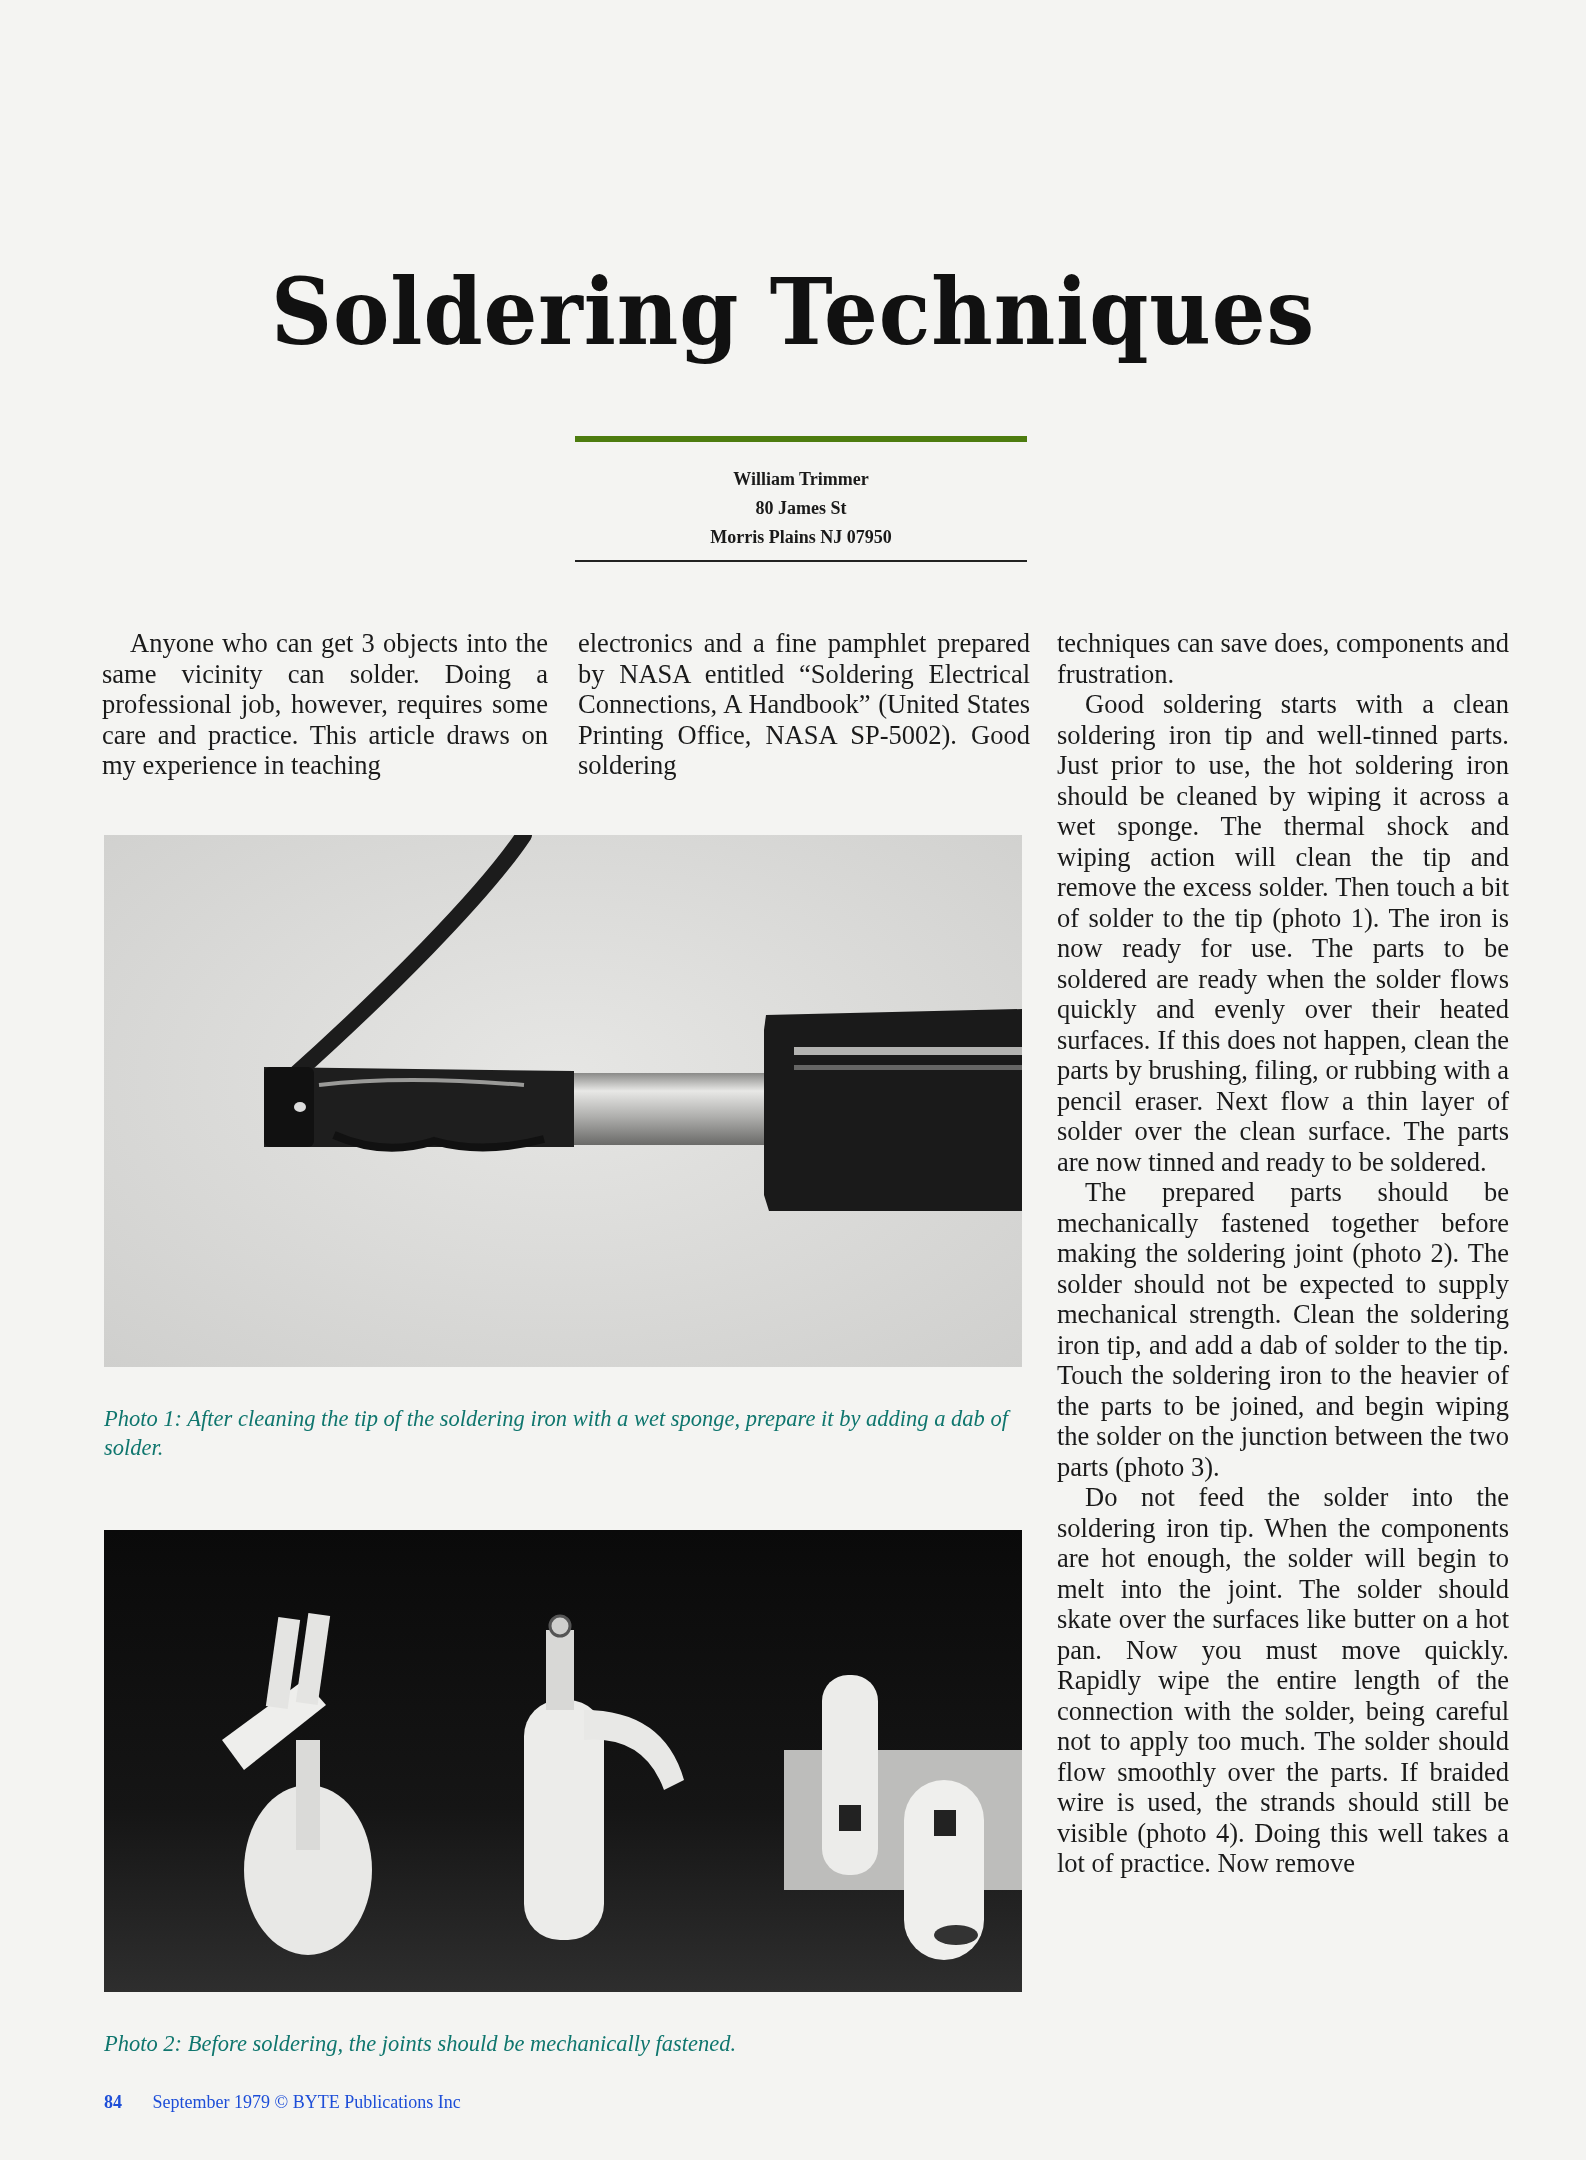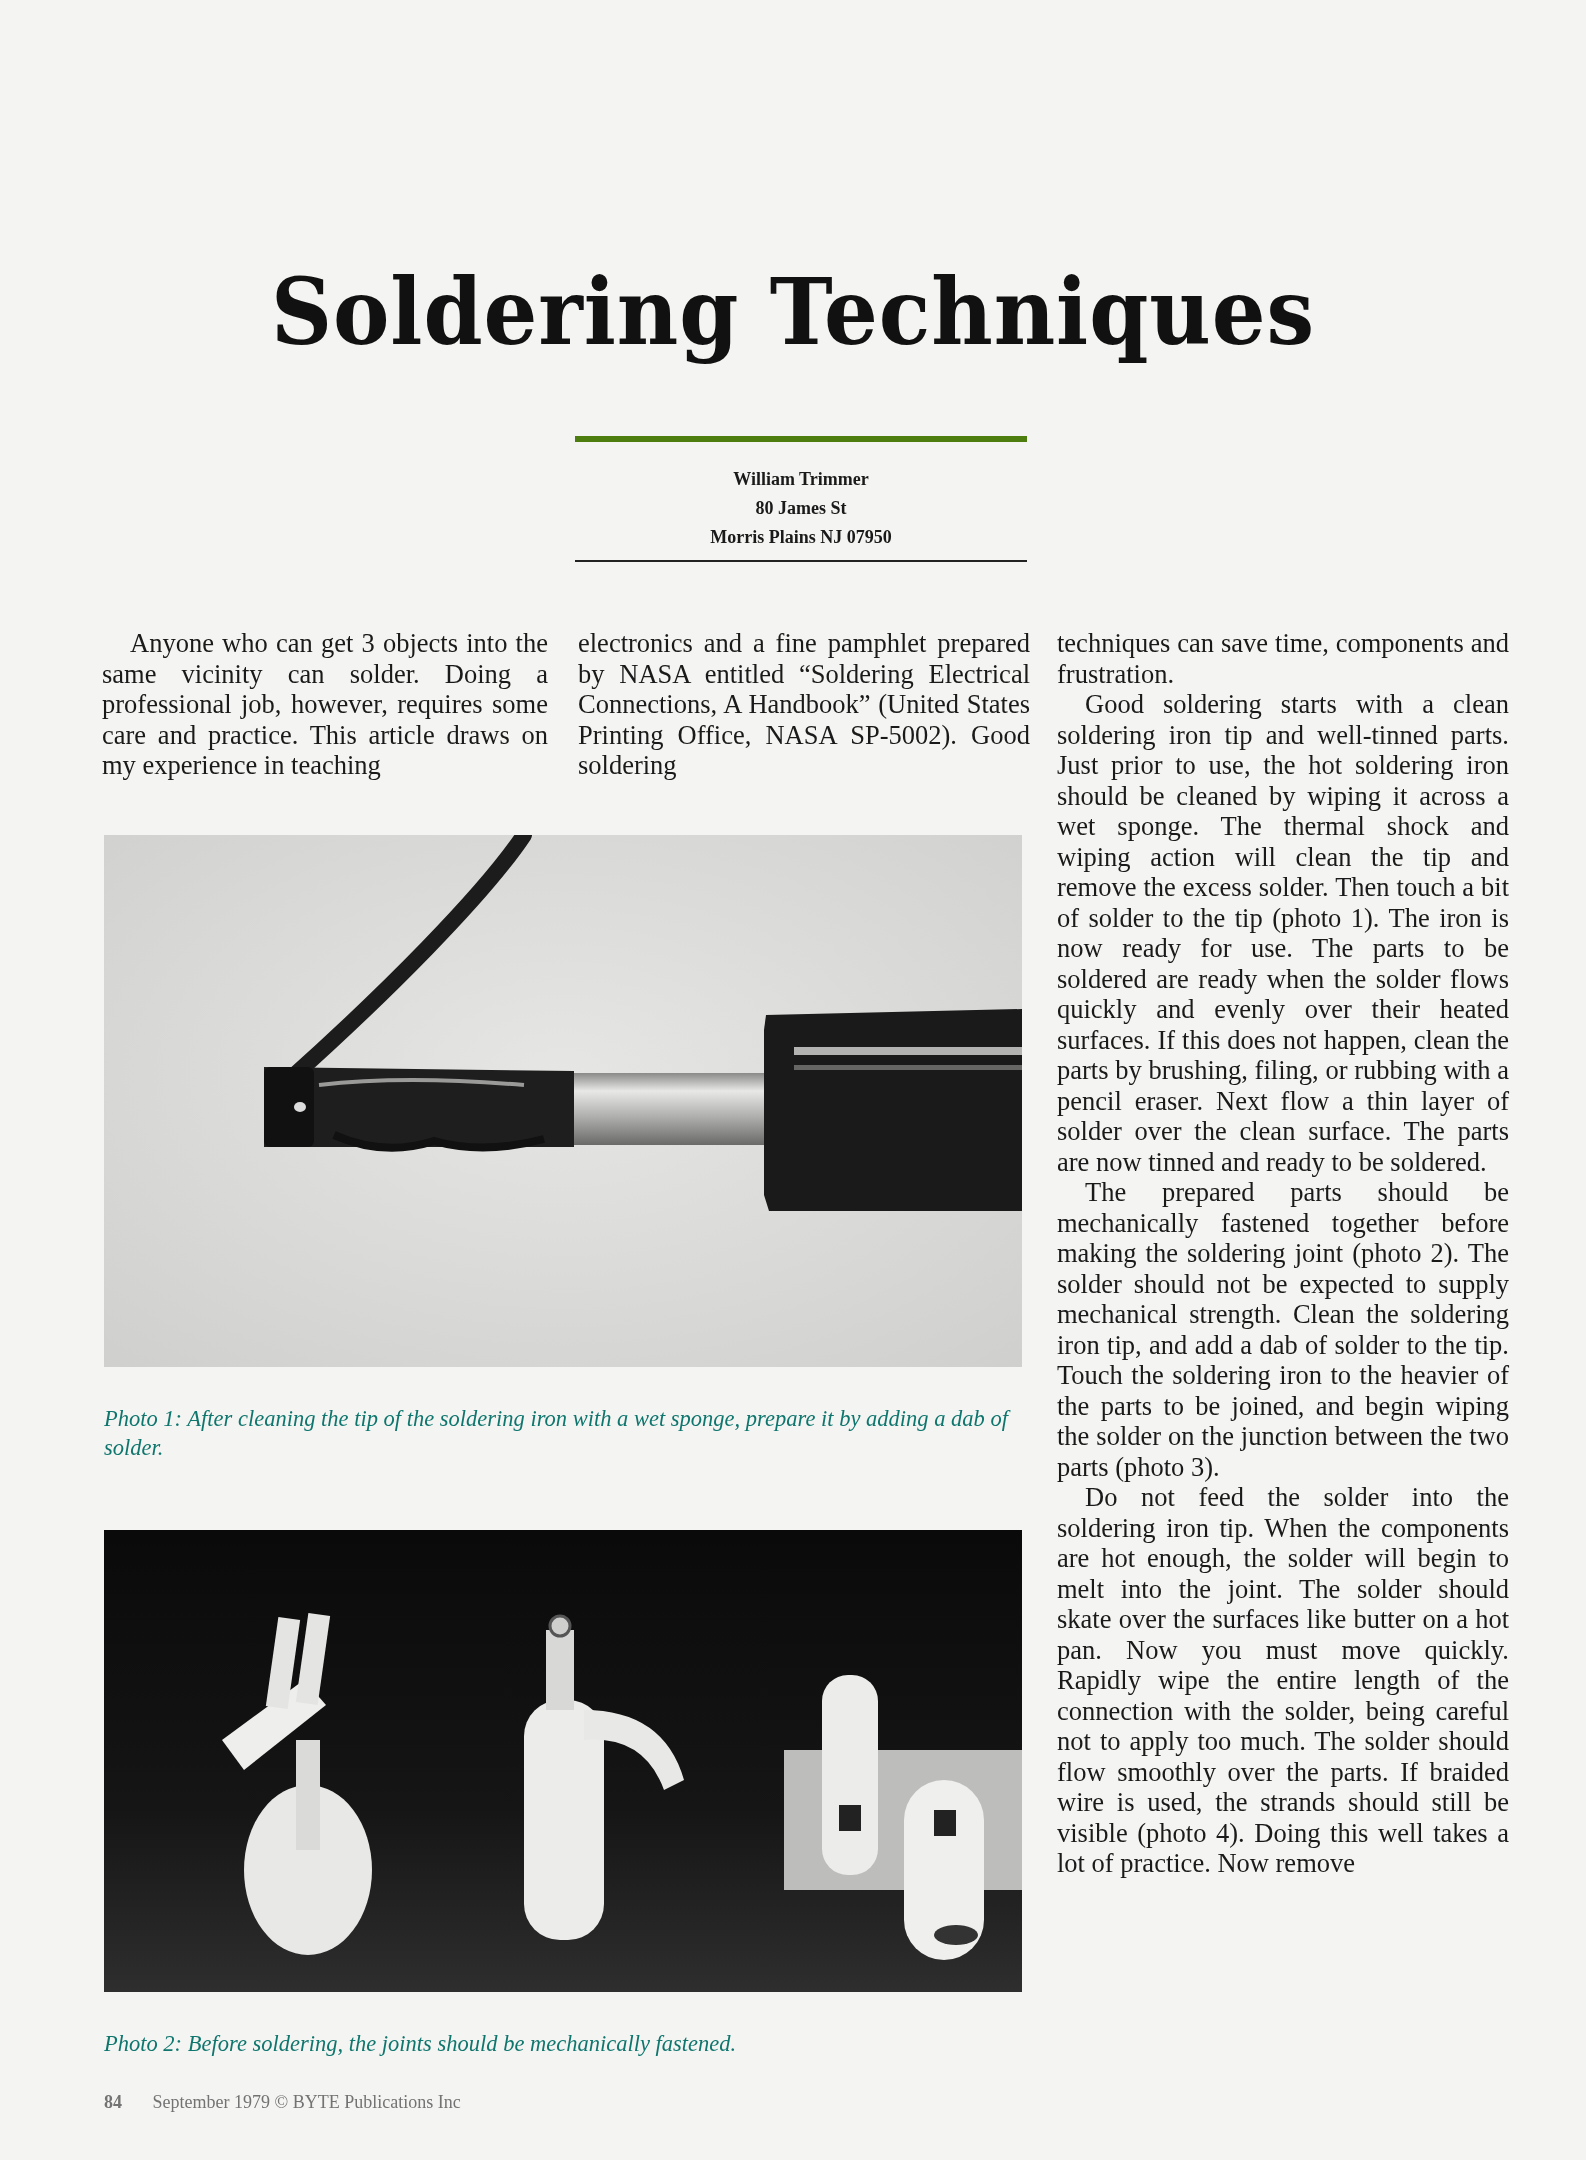--- a/index.html
+++ b/index.html
@@ -45,21 +45,21 @@
     }
     #photo1 { left: 104px; top: 835px; width: 918px; height: 532px; background: #d8d8d6; }
     #photo2 { left: 104px; top: 1530px; width: 918px; height: 462px; background: #0c0c0c; }
     .caption {
       position: absolute; font-style: italic; font-size: 22.5px; line-height: 29px;
       font-family: "Liberation Serif", serif; color: #0f766e;
     }
     #caption1 { left: 104px; top: 1404px; width: 940px; }
     #caption2 { left: 104px; top: 2029px; width: 940px; }
     .footer {
-      position: absolute; left: 104px; top: 2092px; font-size: 18px; color: #737373;
+      position: absolute; left: 104px; top: 2092px; font-size: 18px; color: #1d4ed8;
     }
     .footer .pg { font-weight: bold; margin-right: 26px; }
   </style>
 </head>
 <body>
 
 <h1 class="title">Soldering Techniques</h1>
 
 <div class="byline">
   <div>William Trimmer</div>
@@ -69,21 +69,21 @@
 
 <div class="col" id="col1">
   <p class="indent">Anyone who can get 3 objects into the same vicinity can solder. Doing a professional job, however, requires some care and practice. This article draws on my experience in teaching</p>
 </div>
 
 <div class="col" id="col2">
   <p>electronics and a fine pamphlet prepared by NASA entitled “Soldering Electrical Connections, A Handbook” (United States Printing Office, NASA SP-5002). Good soldering</p>
 </div>
 
 <div class="col" id="col3">
-  <p>techniques can save time, components and frustration.</p>
+  <p>techniques can save does, components and frustration.</p>
   <p class="indent">Good soldering starts with a clean soldering iron tip and well-tinned parts. Just prior to use, the hot soldering iron should be cleaned by wiping it across a wet sponge. The thermal shock and wiping action will clean the tip and remove the excess solder. Then touch a bit of solder to the tip (photo 1). The iron is now ready for use. The parts to be soldered are ready when the solder flows quickly and evenly over their heated surfaces. If this does not happen, clean the parts by brushing, filing, or rubbing with a pencil eraser. Next flow a thin layer of solder over the clean surface. The parts are now tinned and ready to be soldered.</p>
   <p class="indent">The prepared parts should be mechanically fastened together before making the soldering joint (photo 2). The solder should not be expected to supply mechanical strength. Clean the soldering iron tip, and add a dab of solder to the tip. Touch the soldering iron to the heavier of the parts to be joined, and begin wiping the solder on the junction between the two parts (photo 3).</p>
   <p class="indent">Do not feed the solder into the soldering iron tip. When the components are hot enough, the solder will begin to melt into the joint. The solder should skate over the surfaces like butter on a hot pan. Now you must move quickly. Rapidly wipe the entire length of the connection with the solder, being careful not to apply too much. The solder should flow smoothly over the parts. If braided wire is used, the strands should still be visible (photo 4). Doing this well takes a lot of practice. Now remove</p>
 </div>
 
 <div class="photo" id="photo1">
   <svg width="918" height="532" viewBox="0 0 918 532">
     <defs>
       <radialGradient id="bg1" cx="50%" cy="45%" r="75%">
         <stop offset="0%" stop-color="#e6e6e4"></stop>

